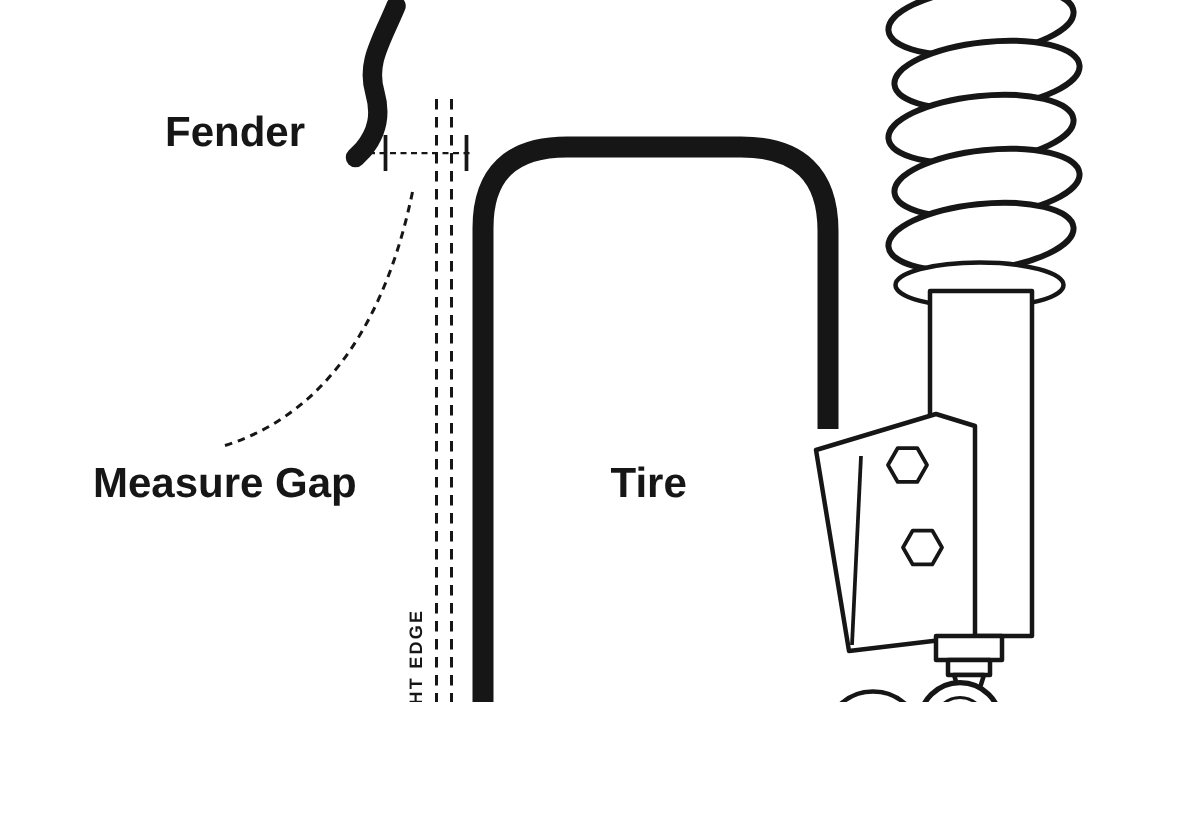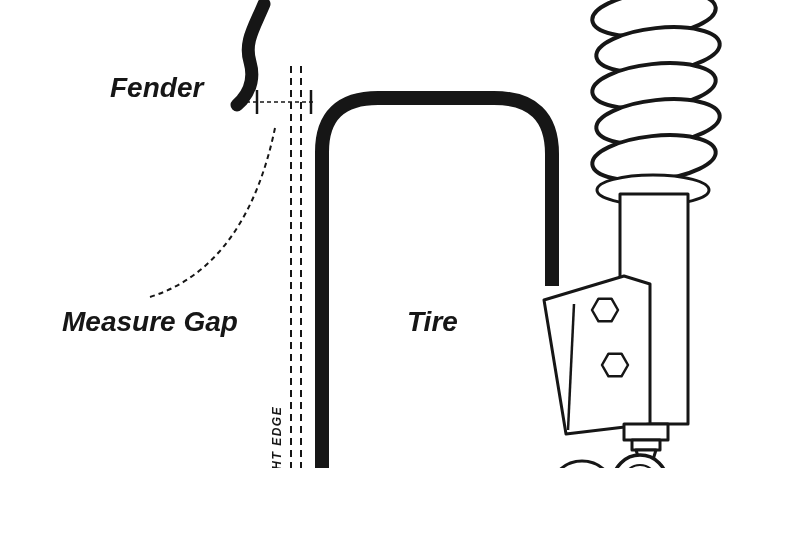--- a/index.html
+++ b/index.html
@@ -3,21 +3,20 @@
 <meta charset="utf-8">
 <style>
   html, body { margin: 0; padding: 0; background: #ffffff; }
   .stage {
     position: relative;
     width: 800px;
     height: 468px;
     background: #ffffff;
     overflow: hidden;
     font-family: "Liberation Sans", sans-serif;
-    font-style: italic;
   }
   svg { display: block; }
   .ink { stroke: #161616; fill: none; }
   .wf  { stroke: #161616; fill: #ffffff; }
   text.label {
     font-family: "Liberation Sans", sans-serif;
     font-weight: bold;
     font-size: 28px;
     fill: #161616;
   }

